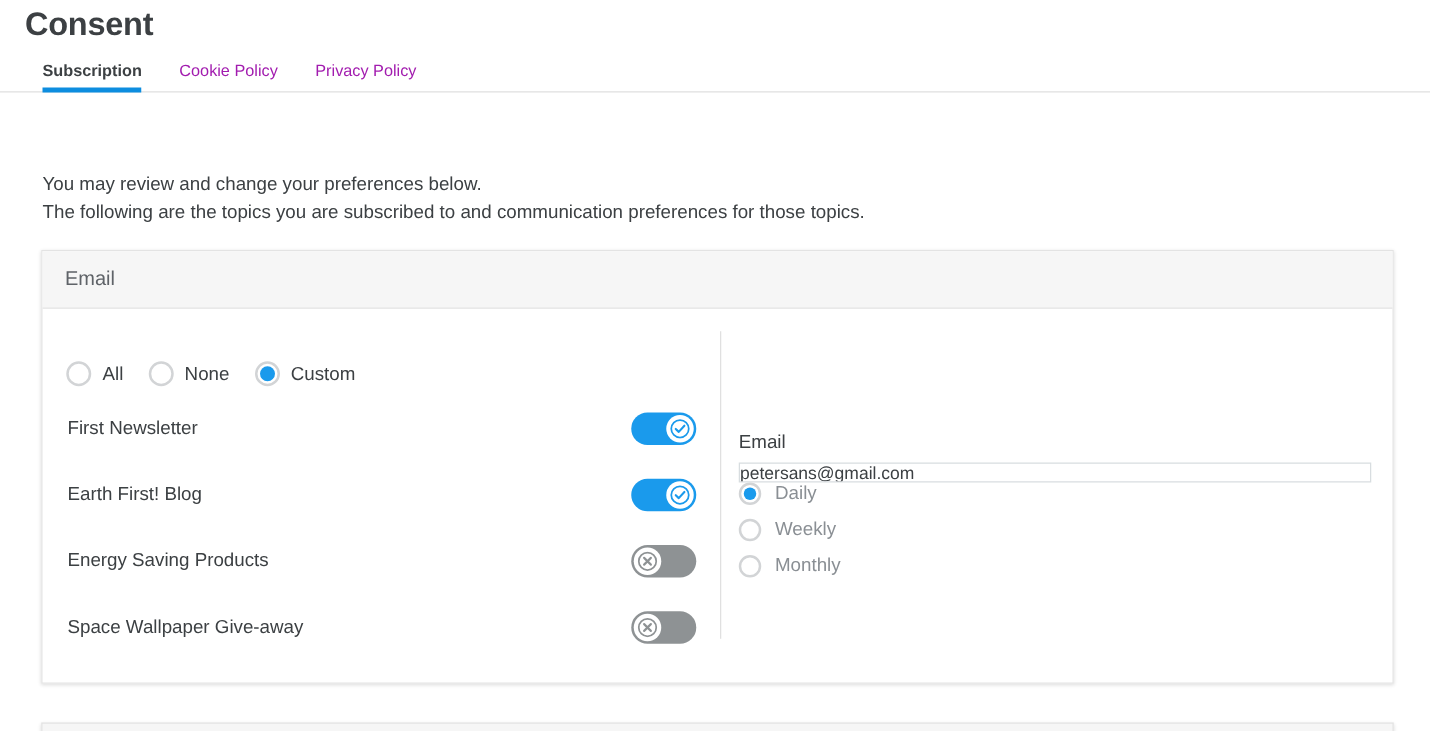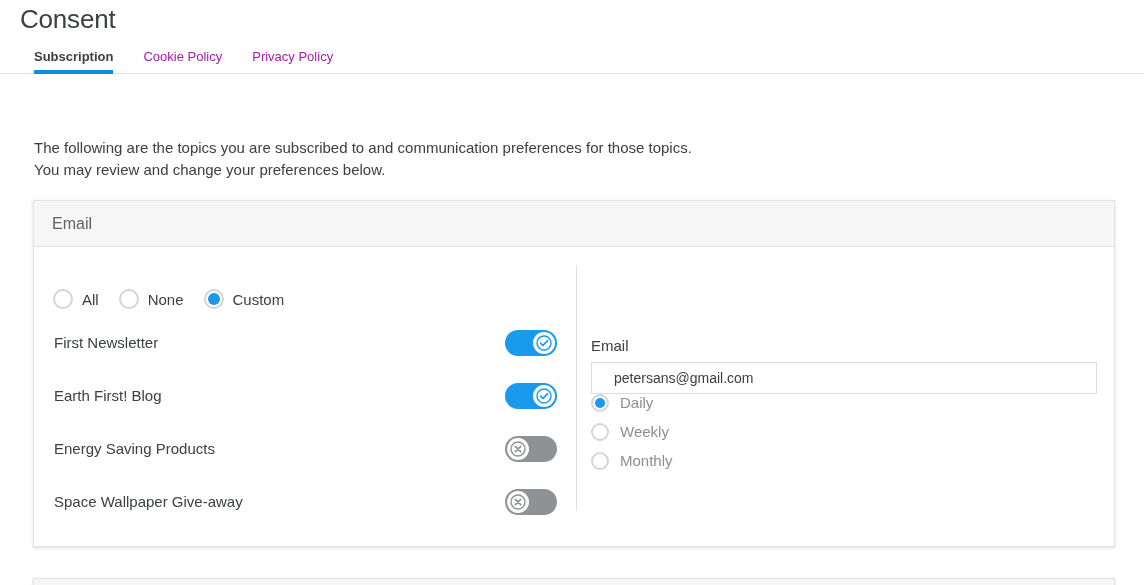--- a/index.html
+++ b/index.html
@@ -15,21 +15,21 @@
     position: relative;
   }
 
   
   .page-header {
     padding: 0;
     position: relative;
   }
   .page-title {
     font-size: 26px;
-    font-weight: 400;
+    font-weight: 700;
     color: #3c4043;
     margin: 0;
     padding: 4px 0 0 20px;
     line-height: 30px;
     letter-spacing: -0.2px;
   }
   .tabs {
     display: flex;
     align-items: flex-end;
     padding-left: 34px;
@@ -189,27 +189,27 @@
   .knob svg { display: block; }
 
   
   .field-label {
     font-size: 15px;
     color: #3c4043;
     margin-bottom: 8px;
   }
   .email-input {
     width: 506px;
-    height: 32px;
+    height: 16px;
     border: 1px solid #d8dde0;
     background: #fff;
     font-family: "Liberation Sans", sans-serif;
     font-size: 14px;
     color: #3c4043;
-    padding: 0 22px;
+    padding: 0 0;
     outline: none;
     display: block;
   }
   .freq-question {
     font-size: 14px;
     color: #5f6368;
     margin-top: 14px;
     margin-bottom: 9px;
   }
   .freq-opt {
@@ -250,22 +250,22 @@
 <div class="page-header">
   <h1 class="page-title">Consent</h1>
   <div class="tabs">
     <div class="tab active">Subscription</div>
     <div class="tab">Cookie Policy</div>
     <div class="tab">Privacy Policy</div>
   </div>
 </div>
 
 <div class="intro">
+  <div>You may review and change your preferences below.</div>
   <div>The following are the topics you are subscribed to and communication preferences for those topics.</div>
-  <div>You may review and change your preferences below.</div>
 </div>
 
 <div class="card">
   <div class="card-header">
     <span>Email</span>
   </div>
 
   <div class="card-body">
 
     <div class="panel-left">

